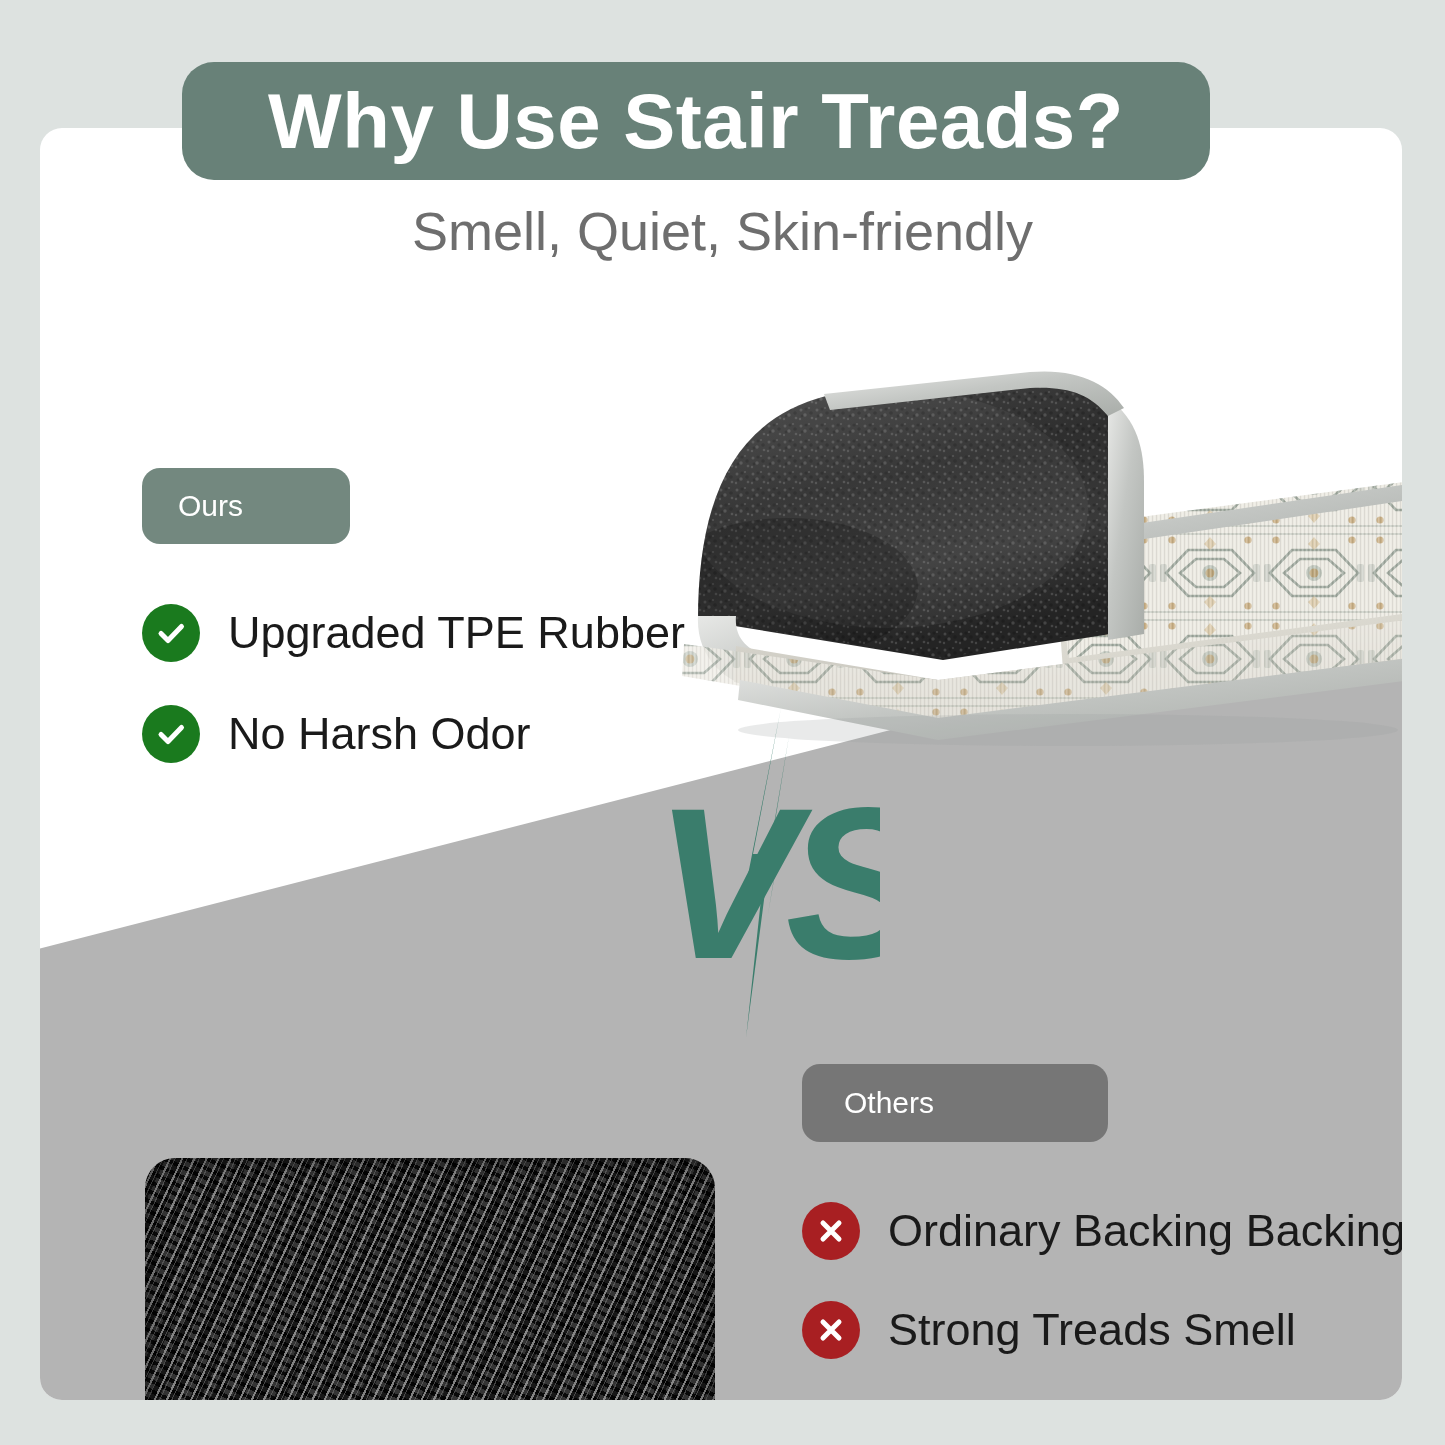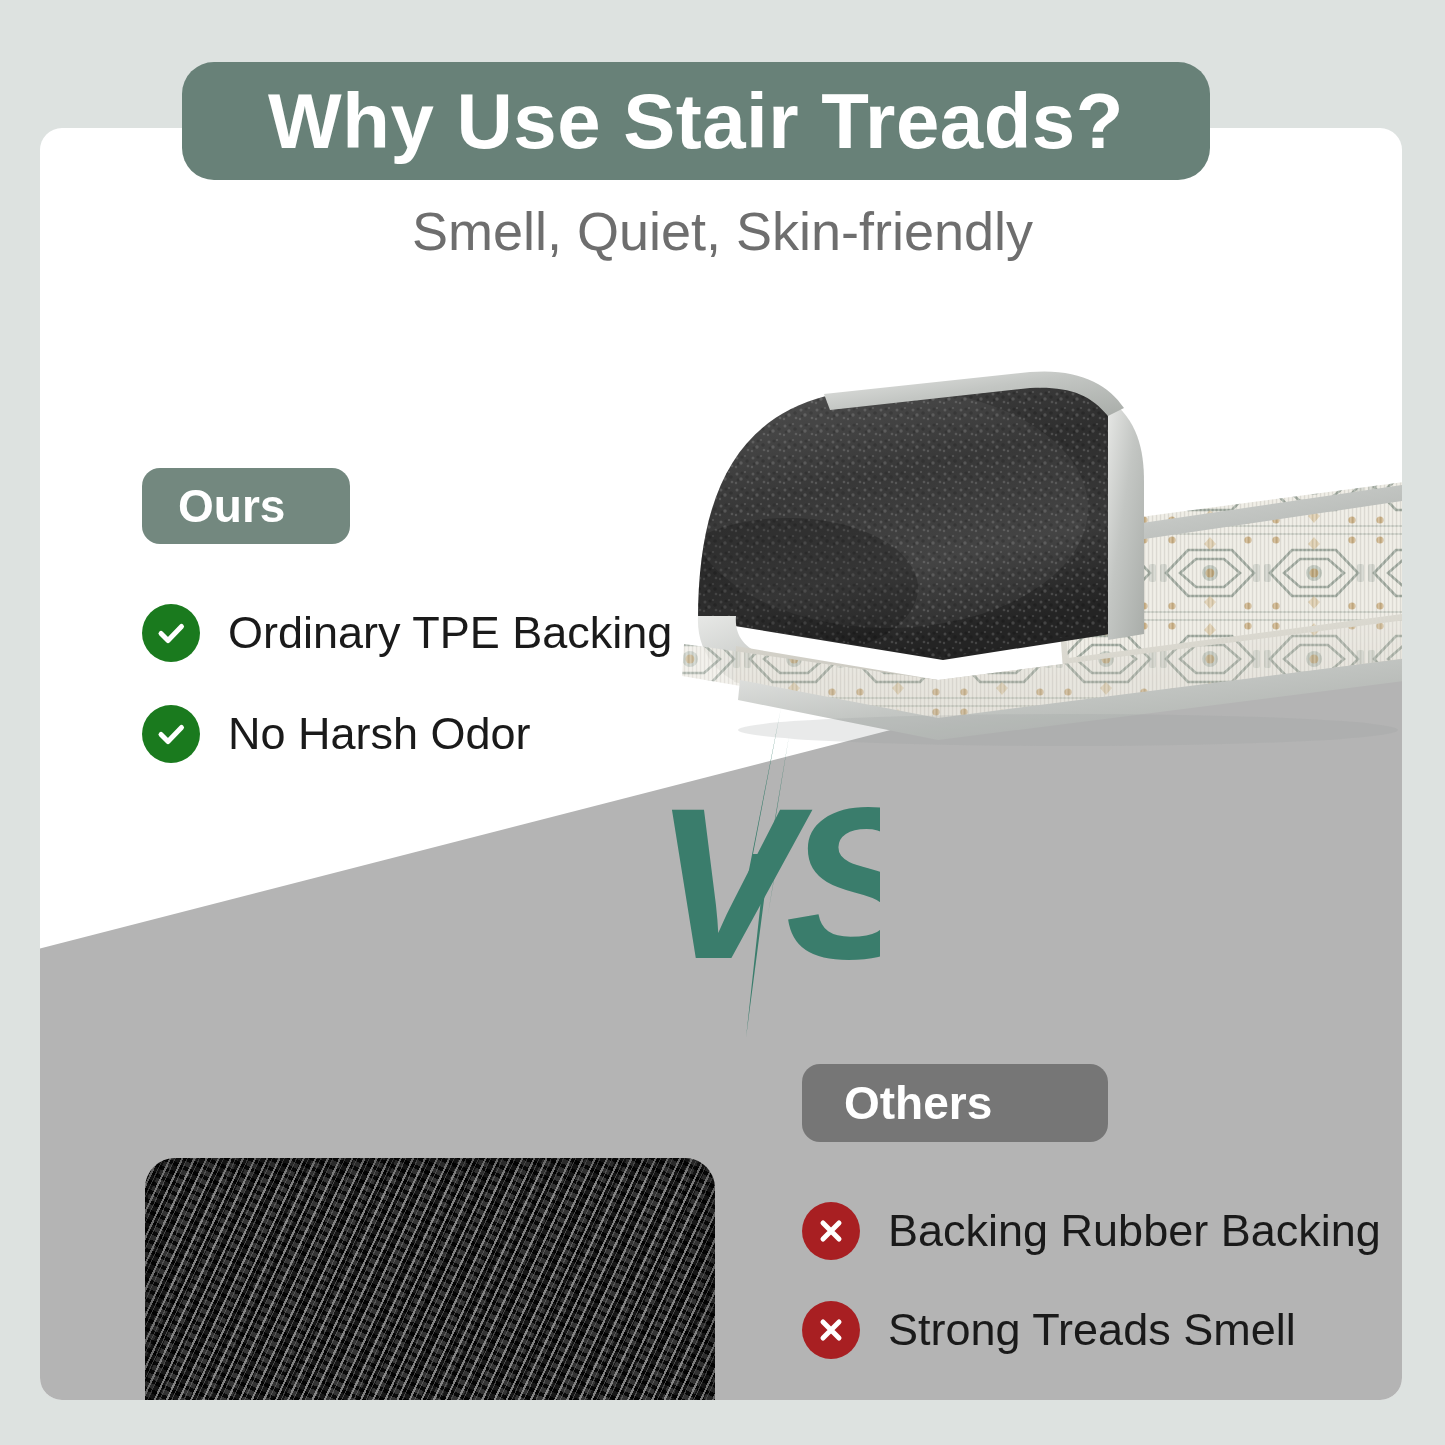--- a/index.html
+++ b/index.html
@@ -66,22 +66,22 @@
 
   
   .badge {
     position:absolute;
     display:flex; align-items:center;
     border-radius:18px;
     z-index:25;
   }
   .badge span {
     color:#ffffff;
-    font-size:46px;
-    font-weight:bold;
+    font-size:30px;
+    font-weight:normal;
     white-space:nowrap;
   }
   .badge-ours {
     left:102px; top:340px;
     width:208px; height:76px;
     background:#73887f;
     padding-left:36px;
   }
   .badge-others {
     left:762px; top:936px;
@@ -316,21 +316,21 @@
     </div>
 
     <div class="feat-list ours-list">
 
       <div class="feat-row">
         <span class="feat-icon icon-check">
           <svg width="36" height="36" viewBox="0 0 36 36">
             <path d="M8 18.5 L15 25.5 L28.5 11.5" stroke="#ffffff" stroke-width="5" stroke-linecap="round" stroke-linejoin="round" fill="none"></path>
           </svg>
         </span>
-        <span class="feat-label">Ordinary TPE Backing</span>
+        <span class="feat-label">Upgraded TPE Rubber</span>
       </div>
 
       <div class="feat-row">
         <span class="feat-icon icon-check">
           <svg width="36" height="36" viewBox="0 0 36 36">
             <path d="M8 18.5 L15 25.5 L28.5 11.5" stroke="#ffffff" stroke-width="5" stroke-linecap="round" stroke-linejoin="round" fill="none"></path>
           </svg>
         </span>
         <span class="feat-label">No Harsh Odor</span>
       </div>
@@ -342,21 +342,21 @@
     </div>
 
     <div class="feat-list others-list">
 
       <div class="feat-row">
         <span class="feat-icon icon-cross">
           <svg width="34" height="34" viewBox="0 0 34 34">
             <path d="M9 9 L25 25 M25 9 L9 25" stroke="#ffffff" stroke-width="5" stroke-linecap="round" fill="none"></path>
           </svg>
         </span>
-        <span class="feat-label">Backing Rubber Backing</span>
+        <span class="feat-label">Ordinary Backing Backing</span>
       </div>
 
       <div class="feat-row">
         <span class="feat-icon icon-cross">
           <svg width="34" height="34" viewBox="0 0 34 34">
             <path d="M9 9 L25 25 M25 9 L9 25" stroke="#ffffff" stroke-width="5" stroke-linecap="round" fill="none"></path>
           </svg>
         </span>
         <span class="feat-label">Strong Treads Smell</span>
       </div>

